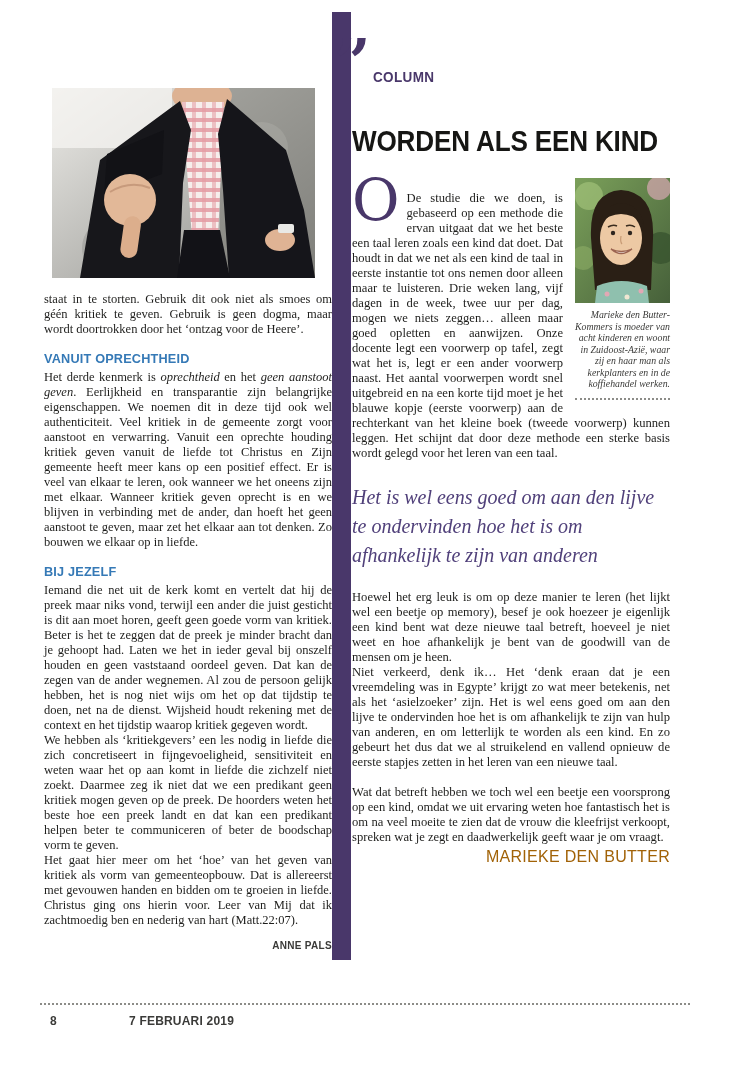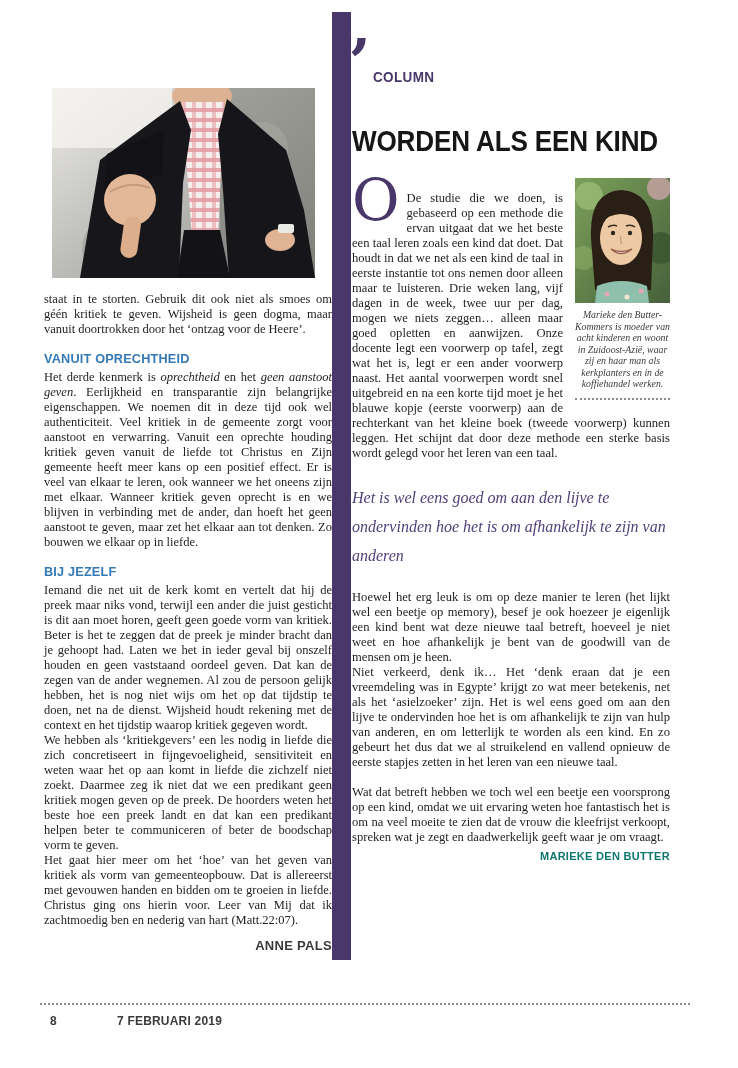--- a/index.html
+++ b/index.html
@@ -9,21 +9,21 @@
 
   
   .left-photo{position:absolute;left:52px;top:88px;width:263px;height:190px;overflow:hidden;}
   .left-text{position:absolute;left:44px;top:292px;width:288px;
              font-size:12.5px;line-height:15px;text-align:justify;}
   .left-text p{margin:0;}
   .sec-heading{font-family:"Liberation Sans",sans-serif;font-weight:bold;
                color:#3579b6;font-size:13.5px;letter-spacing:.2px;
                transform:scaleX(.94);transform-origin:left;
                margin:14px 0 4px 0;text-align:left;}
-  .byline{font-family:"Liberation Sans",sans-serif;font-weight:bold;font-size:13px;
+  .byline{font-family:"Liberation Sans",sans-serif;font-weight:bold;font-size:10px;
           color:#3a3a38;text-align:right;letter-spacing:.3px;margin-top:10px;}
   em{font-style:italic;}
 
   
   .purple-bar{position:absolute;left:332px;top:12px;width:19px;height:948px;background:#49376a;}
   .quote-icon{position:absolute;left:334px;top:30px;font-family:"DejaVu Serif",serif;
               font-weight:bold;font-size:64px;line-height:1;color:#49376a;}
   .kicker{position:absolute;left:373px;top:68px;font-family:"Liberation Sans",sans-serif;
           font-weight:bold;font-size:15px;color:#49376a;letter-spacing:.4px;
           transform:scaleX(.9);transform-origin:left;}
@@ -34,35 +34,35 @@
              color:#161614;letter-spacing:-.2px;transform:scaleX(.87);transform-origin:left;
              margin:0 0 18px 0;white-space:nowrap;}
   .col-body{font-size:12.6px;line-height:15px;text-align:justify;}
   .col-body p{margin:0;}
   .gap{height:15px;}
   .dropcap{float:left;font-family:"DejaVu Serif",serif;color:#49376a;
            font-size:58px;line-height:44px;padding:2px 7px 0 0;}
   .photo-box{float:right;width:95px;margin:2px 0 6px 12px;}
   .portrait{width:95px;height:125px;overflow:hidden;}
   .caption{font-style:italic;font-size:9.8px;line-height:11.5px;color:#3a3a38;
-           text-align:center;margin-top:6px;padding-bottom:8px;
+           text-align:right;margin-top:6px;padding-bottom:8px;
            border-bottom:2px dotted #8c8c88;}
-  .pullquote{font-style:italic;font-size:16px;line-height:29px;color:#50407a;
+  .pullquote{font-style:italic;font-size:20px;line-height:29px;color:#50407a;
              text-align:left;margin:22px 0 20px 0;clear:none;}
-  .col-author{font-family:"Liberation Sans",sans-serif;font-weight:bold;font-size:11px;
-              color:#0f766e;text-align:right;letter-spacing:.3px;margin-top:4px;}
+  .col-author{font-family:"Liberation Sans",sans-serif;font-weight:normal;font-size:16px;
+              color:#a16207;text-align:right;letter-spacing:.3px;margin-top:4px;}
 
   
   .footer-rule{position:absolute;left:40px;top:1003px;width:650px;
                border-top:2px dotted #8c8c88;}
   .footer{position:absolute;left:40px;top:1014px;width:650px;display:flex;align-items:baseline;
           font-family:"Liberation Sans",sans-serif;font-weight:bold;font-size:12px;color:#3b3b39;}
   .footer .pageno{width:77px;padding-left:10px;}
   .footer .mag{flex:1;letter-spacing:.2px;}
-  .footer .date{letter-spacing:.2px;}
+  .footer .date{letter-spacing:.2px;margin-left:12px;}
 </style>
 </head>
 <body>
 
 <div id="page">
 
   <div class="left-photo">
     <svg width="263" height="190" viewBox="0 0 263 190" xmlns="http://www.w3.org/2000/svg">
       <defs>
         <linearGradient id="bgGrad" x1="0" y1="0" x2="1" y2="1">
@@ -88,21 +88,21 @@
       <polygon points="55,66 112,42 110,86 52,108" fill="#121216"></polygon>
       <circle cx="78" cy="112" r="26" fill="#e2b898"></circle>
       <path d="M 58,104 q 20,-12 40,-4" stroke="#c79a7c" stroke-width="2" fill="none"></path>
       <rect x="70" y="128" width="17" height="42" rx="8.5" fill="#dcae8c" transform="rotate(8 78 150)"></rect>
       <ellipse cx="228" cy="152" rx="15" ry="11" fill="#dfb394"></ellipse>
       <rect x="226" y="136" width="16" height="9" rx="2" fill="#e9e9e6"></rect>
     </svg>
   </div>
 
   <div class="left-text">
-    <p>staat in te storten. Gebruik dit ook niet als smoes om géén kritiek te geven. Wijsheid is geen dogma, maar vanuit doortrokken door het ‘ontzag voor de Heere’.</p>
+    <p>staat in te storten. Gebruik dit ook niet als smoes om géén kritiek te geven. Gebruik is geen dogma, maar wordt doortrokken door het ‘ontzag voor de Heere’.</p>
     <div class="sec-heading">VANUIT OPRECHTHEID</div>
     <p><span>Het derde kenmerk is </span><em>oprechtheid</em><span> en het </span><em>geen aanstoot geven</em><span>. Eerlijkheid en transparantie zijn belangrijke eigenschappen. We noemen dit in deze tijd ook wel authenticiteit. Veel kritiek in de gemeente zorgt voor aanstoot en verwarring. Vanuit een oprechte houding kritiek geven vanuit de liefde tot Christus en Zijn gemeente heeft meer kans op een positief effect. Er is veel van elkaar te leren, ook wanneer we het oneens zijn met elkaar. Wanneer kritiek geven oprecht is en we blijven in verbinding met de ander, dan hoeft het geen aanstoot te geven, maar zet het elkaar aan tot denken. Zo bouwen we elkaar op in liefde.</span></p>
     <div class="sec-heading">BIJ JEZELF</div>
     <p>Iemand die net uit de kerk komt en vertelt dat hij de preek maar niks vond, terwijl een ander die juist gesticht is dit aan moet horen, geeft geen goede vorm van kritiek. Beter is het te zeggen dat de preek je minder bracht dan je gehoopt had. Laten we het in ieder geval bij onszelf houden en geen vaststaand oordeel geven. Dat kan de zegen van de ander wegnemen. Al zou de persoon gelijk hebben, het is nog niet wijs om het op dat tijdstip te doen, net na de dienst. Wijsheid houdt rekening met de context en het tijdstip waarop kritiek gegeven wordt.</p>
     <p>We hebben als ‘kritiekgevers’ een les nodig in liefde die zich concretiseert in fijngevoeligheid, sensitiviteit en weten waar het op aan komt in liefde die zichzelf niet zoekt. Daarmee zeg ik niet dat we een predikant geen kritiek mogen geven op de preek. De hoorders weten het beste hoe een preek landt en dat kan een predikant helpen beter te communiceren of beter de boodschap vorm te geven.</p>
     <p>Het gaat hier meer om het ‘hoe’ van het geven van kritiek als vorm van gemeenteopbouw. Dat is allereerst met gevouwen handen en bidden om te groeien in liefde. Christus ging ons hierin voor. Leer van Mij dat ik zachtmoedig ben en nederig van hart (Matt.22:07).</p>
     <div class="byline">ANNE PALS</div>
   </div>
 
   <div class="purple-bar"></div>

